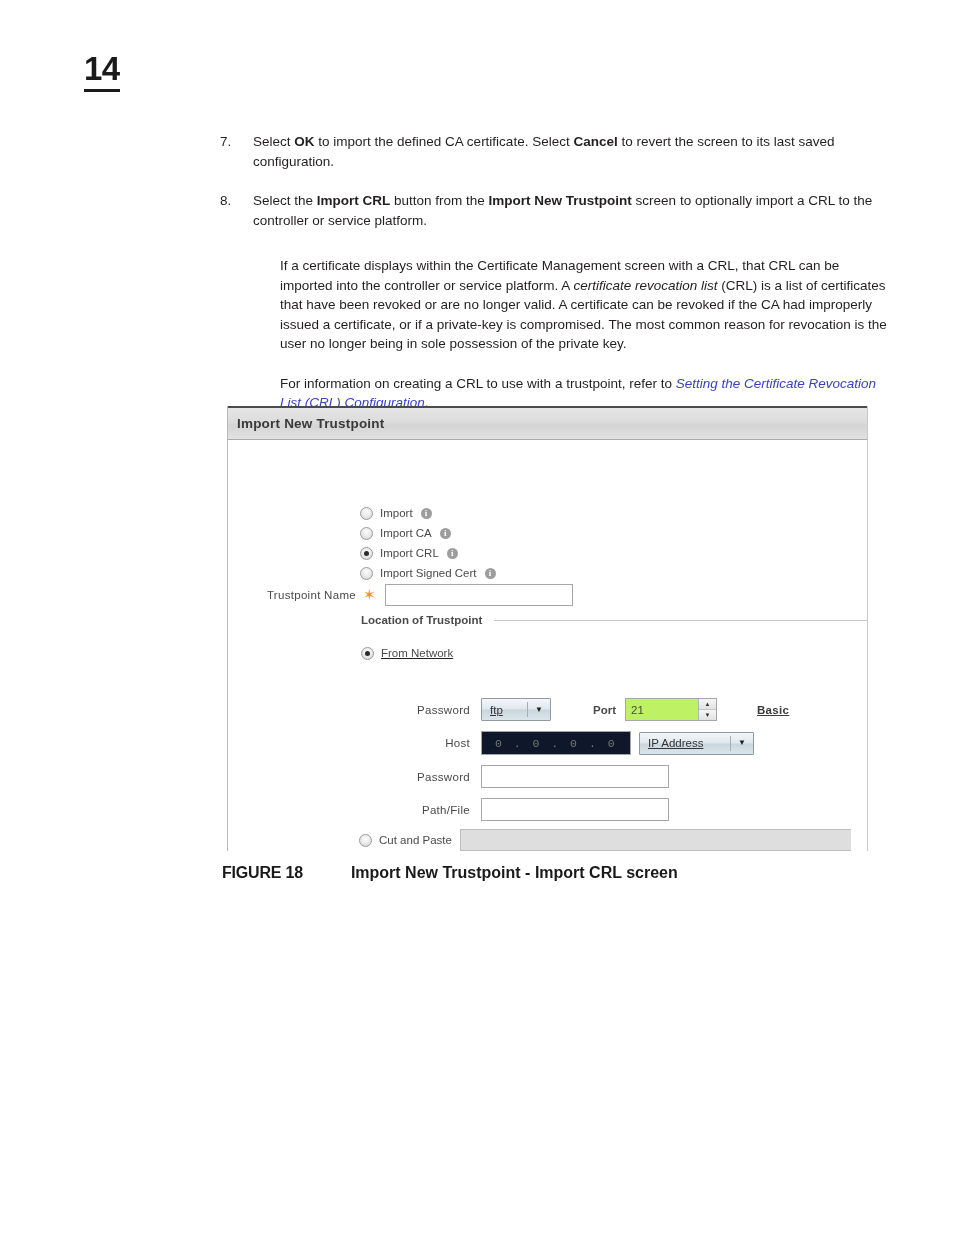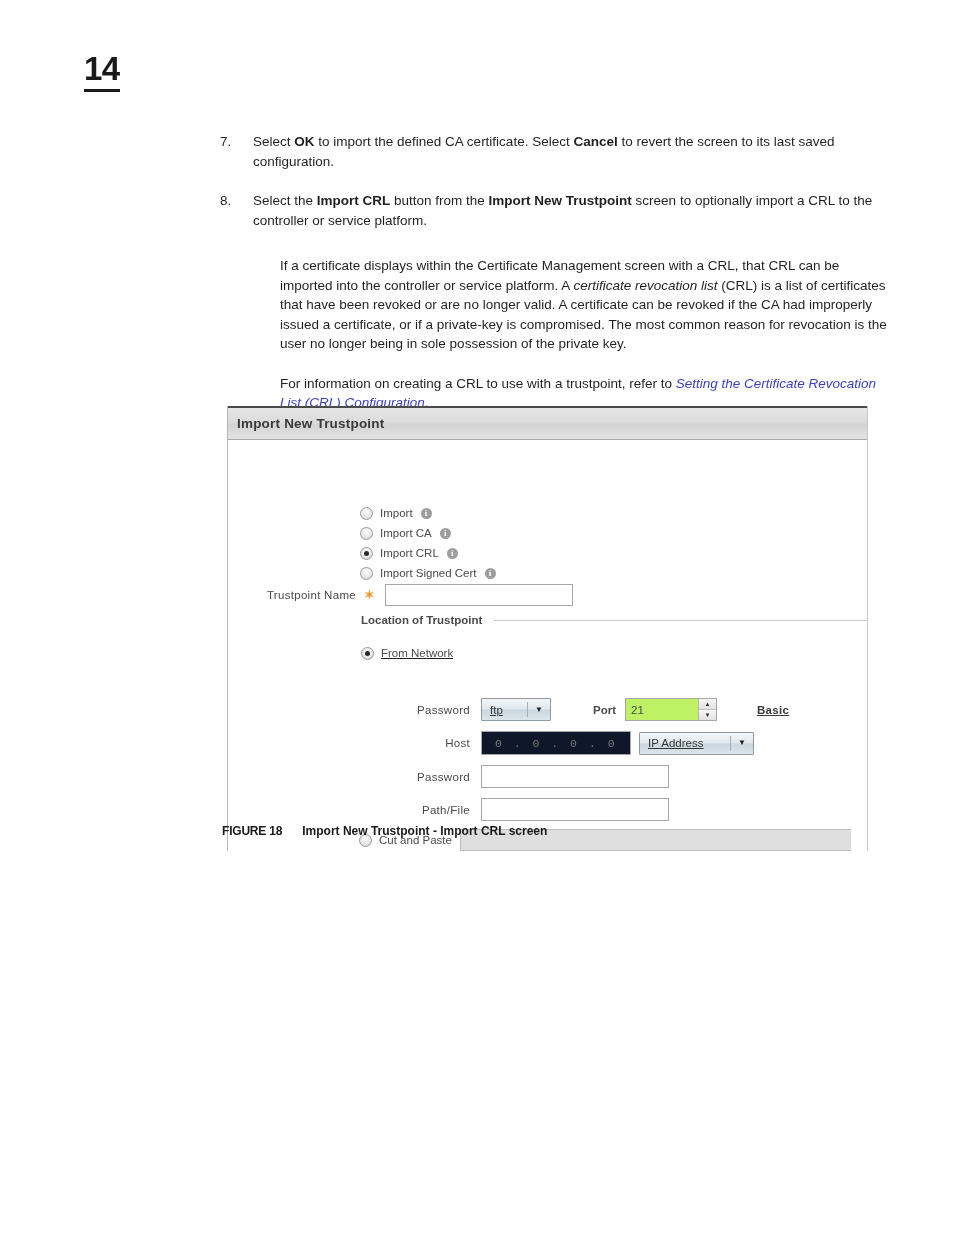--- a/index.html
+++ b/index.html
@@ -362,23 +362,24 @@
     border: 1px solid #bdbdbd;
     border-right: none;
     margin-left: 8px;
     box-sizing: border-box;
   }
 
   
   .fig-caption {
     position: absolute;
     left: 222px;
-    top: 824px;
-    display: flex;
-    font-size: 12px;
+    top: 864px;
+    display: flex;
+    font-size: 16px;
+    gap: 28px;
   }
   .fig-num {
     font-weight: bold;
     letter-spacing: -0.2px;
     color: #1a1a1a;
   }
   .fig-text {
     margin-left: 20px;
     font-weight: bold;
     color: #1a1a1a;

